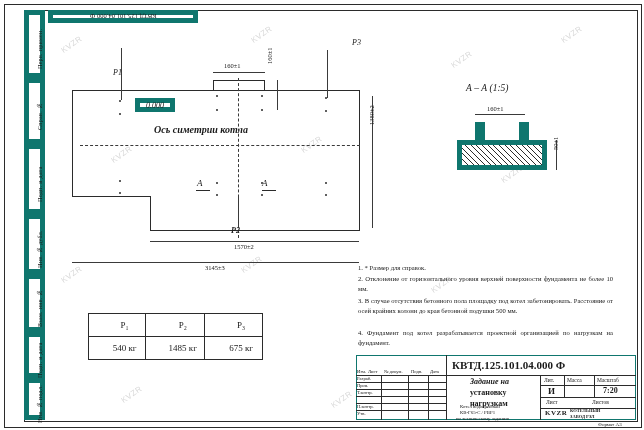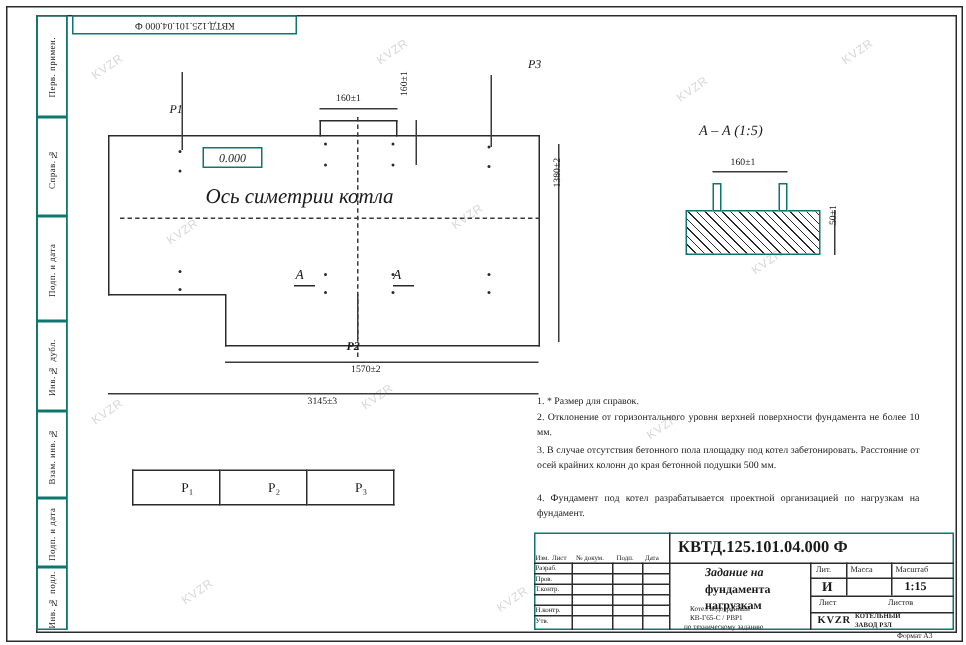--- a/index.html
+++ b/index.html
@@ -1,21 +1,21 @@
 <!DOCTYPE html>
 <html><head>
 <meta charset="utf-8">
 <style>
   html,body{margin:0;padding:0;background:#ffffff;}
   body{width:644px;height:430px;overflow:hidden;font-family:"Liberation Serif",serif;color:#1a1a1a;}
   #sheet{position:relative;width:644px;height:430px;background:#fff;}
   .line{position:absolute;background:#2b2b2b;}
   .frameOuter{position:absolute;left:4px;top:4px;width:636px;height:422px;border:1px solid #2b2b2b;}
   .frameInner{position:absolute;left:24px;top:10px;width:612px;height:410px;border:1.4px solid #2b2b2b;}
-  .lbox{position:absolute;border:1px solid #0f766e;box-sizing:border-box;}
+  .lbox{position:absolute;border:5px solid #0f766e;box-sizing:border-box;}
   .vtext{writing-mode:vertical-rl;transform:rotate(180deg);font-size:6px;letter-spacing:.3px;white-space:nowrap;text-align:center;}
   .txt{position:absolute;white-space:nowrap;}
   .dim{position:absolute;font-size:6.5px;font-family:"Liberation Serif",serif;}
   .notes{position:absolute;font-size:6.6px;line-height:1.45;width:255px;text-align:justify;}
   .dash{position:absolute;border-top:1px dashed #3a3a3a;}
   .dot{position:absolute;width:2px;height:2px;background:#2b2b2b;border-radius:50%;}
   .wm{position:absolute;color:#d8d8d8;font-size:8px;transform:rotate(-35deg);font-family:"Liberation Sans",sans-serif;letter-spacing:.5px;pointer-events:none;}
   .ital{font-style:italic;}
   .tbl{position:absolute;border-collapse:collapse;}
   .tbl td{border:1px solid #2b2b2b;text-align:center;font-family:"Liberation Serif",serif;padding-left:16px;}
@@ -109,21 +109,21 @@
   <div class="line" style="left:327px;top:50px;width:1px;height:48px;background:#3a3a3a;"></div>
 
   <div class="txt ital" style="left:113px;top:36px;font-size:8px;margin-top:32px;">Р1</div>
   <div class="txt ital" style="left:231px;top:226px;font-size:8px;font-weight:bold;">Р2</div>
   <div class="txt ital" style="left:352px;top:38px;font-size:8px;">Р3</div>
 
   <div class="lbox" style="left:135px;top:98px;width:40px;height:14px;display:flex;align-items:center;justify-content:center;">
     <span class="ital" style="font-size:8px;">0.000</span>
   </div>
 
-  <div class="txt ital" style="left:137px;top:124px;font-size:14px;">Ось симетрии котла</div>
+  <div class="txt ital" style="left:154px;top:124px;font-size:10px;font-weight:bold;">Ось симетрии котла</div>
 
   <div class="txt ital" style="left:197px;top:178px;font-size:9px;">А</div>
   <div class="txt ital" style="left:262px;top:178px;font-size:9px;">А</div>
   <div class="line" style="left:196px;top:190px;width:14px;height:1px;"></div>
   <div class="line" style="left:262px;top:190px;width:14px;height:1px;"></div>
 
   <div class="line" style="left:213px;top:72px;width:52px;height:1px;background:#3a3a3a;"></div>
   <div class="dim" style="left:224px;top:62px;">160±1</div>
 
   <div class="line" style="left:277px;top:80px;width:1px;height:30px;background:#3a3a3a;"></div>
@@ -151,48 +151,53 @@
   <div class="line" style="left:556px;top:140px;width:1px;height:30px;background:#3a3a3a;"></div>
   <div class="dim" style="left:552px;top:150px;transform:rotate(-90deg);transform-origin:left top;">50±1</div>
 
   <table class="tbl" style="left:88px;top:313px;width:175px;">
     <tbody>
         <tr>
       <td style="width:58px;height:20px;font-size:9px;">Р₁</td>
       <td style="width:58px;height:20px;font-size:9px;">Р₂</td>
       <td style="width:59px;height:20px;font-size:9px;">Р₃</td>
     </tr>
+    <tr>
+      <td style="height:20px;font-size:9px;">540 кг</td>
+      <td style="height:20px;font-size:9px;">1485 кг</td>
+      <td style="height:20px;font-size:9px;">675 кг</td>
+    </tr>
   </tbody>
     </table>
 
   <div class="notes" style="left:358px;top:263px;">1. * Размер для справок.</div>
   <div class="notes" style="left:358px;top:274px;">2. Отклонение от горизонтального уровня верхней поверхности фундамента не более 10 мм.</div>
   <div class="notes" style="left:358px;top:296px;">3. В случае отсутствия бетонного пола площадку под котел забетонировать. Расстояние от осей крайних колонн до края бетонной подушки 500 мм.</div>
   <div class="notes" style="left:358px;top:328px;">4. Фундамент под котел разрабатывается проектной организацией по нагрузкам на фундамент.</div>
 
   <div class="lbox" style="left:356px;top:355px;width:280px;height:65px;border-width:1.4px;"></div>
 
   <div class="line" style="left:446px;top:375px;width:190px;height:1px;"></div>
   <div class="line" style="left:446px;top:355px;width:1px;height:65px;"></div>
   <div class="txt" style="left:452px;top:359px;font-size:11px;font-weight:bold;">КВТД.125.101.04.000  Ф</div>
 
   <div class="txt" style="left:470px;top:377px;font-size:8px;font-weight:bold;font-style:italic;">Задание на</div>
-  <div class="txt" style="left:470px;top:388px;font-size:8px;font-weight:bold;">фундамента</div>
+  <div class="txt" style="left:470px;top:388px;font-size:8px;font-weight:bold;">установку</div>
   <div class="txt" style="left:470px;top:399px;font-size:8px;font-weight:bold;">нагрузкам</div>
 
   <div class="line" style="left:540px;top:375px;width:1px;height:45px;"></div>
   <div class="line" style="left:540px;top:385px;width:96px;height:1px;"></div>
   <div class="line" style="left:564px;top:375px;width:1px;height:22px;"></div>
   <div class="line" style="left:594px;top:375px;width:1px;height:22px;"></div>
   <div class="line" style="left:540px;top:397px;width:96px;height:1px;"></div>
   <div class="txt" style="left:544px;top:377px;font-size:5.5px;">Лит.</div>
   <div class="txt" style="left:567px;top:377px;font-size:5.5px;">Масса</div>
   <div class="txt" style="left:597px;top:377px;font-size:5.5px;">Масштаб</div>
   <div class="txt" style="left:548px;top:386px;font-size:9px;font-weight:bold;">И</div>
-  <div class="txt" style="left:603px;top:386px;font-size:8px;font-weight:bold;">1:15</div>
+  <div class="txt" style="left:603px;top:386px;font-size:8px;font-weight:bold;">7:20</div>
   <div class="txt" style="left:546px;top:399px;font-size:5.5px;">Лист</div>
   <div class="txt" style="left:592px;top:399px;font-size:5.5px;">Листов</div>
 
   <div class="line" style="left:540px;top:408px;width:96px;height:1px;"></div>
   <div class="txt" style="left:545px;top:409px;font-size:7px;font-weight:bold;letter-spacing:.5px;">KVZR</div>
   <div class="txt" style="left:570px;top:408px;font-size:4.5px;font-weight:bold;">КОТЕЛЬНЫЙ</div>
   <div class="txt" style="left:570px;top:414px;font-size:4.5px;font-weight:bold;">ЗАВОД РЗЛ</div>
 
   <div class="line" style="left:356px;top:375px;width:90px;height:1px;"></div>
   <div class="line" style="left:356px;top:382px;width:90px;height:1px;"></div>

